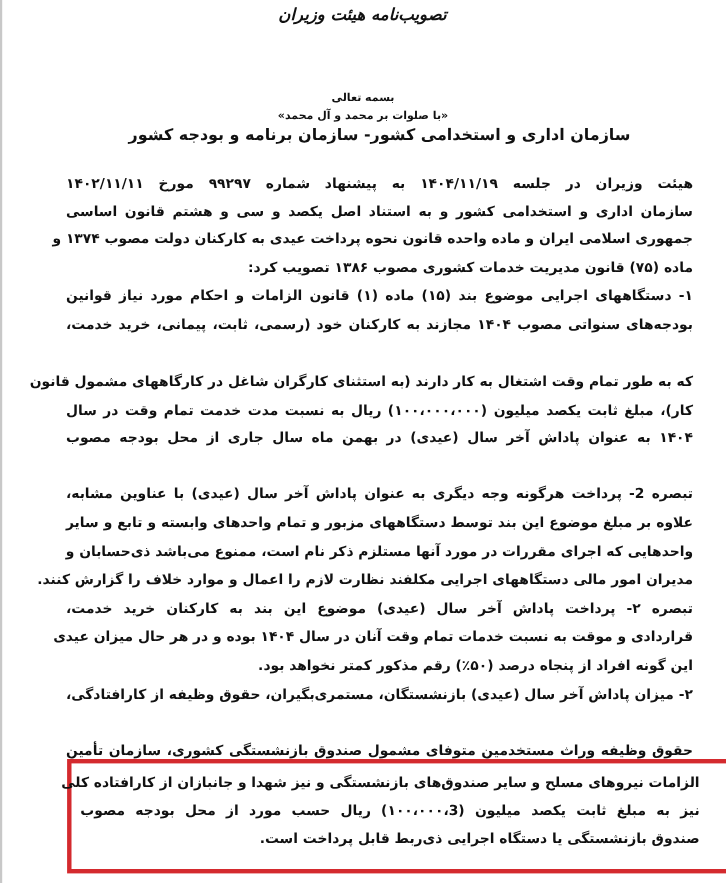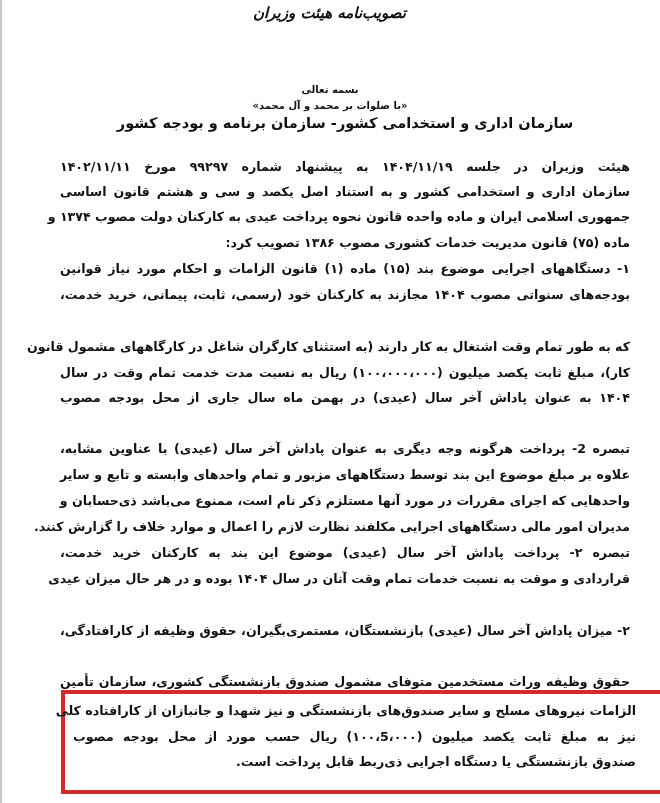--- a/index.html
+++ b/index.html
@@ -111,22 +111,23 @@
   <div class="line full" style="top:285px">بودجه‌های سنواتی مصوب ۱۴۰۴ مجازند به کارکنان خود (رسمی، ثابت، پیمانی، خرید خدمت،</div>
   <div class="line full" style="top:337px">که به طور تمام وقت اشتغال به کار دارند (به استثنای کارگران شاغل در کارگاههای مشمول قانون</div>
   <div class="line full" style="top:363px">کار)، مبلغ ثابت یکصد میلیون (۱۰۰،۰۰۰،۰۰۰) ریال به نسبت مدت خدمت تمام وقت در سال</div>
   <div class="line full" style="top:388px">۱۴۰۴ به عنوان پاداش آخر سال (عیدی) در بهمن ماه سال جاری از محل بودجه مصوب</div>
   <div class="line full" style="top:439px">تبصره 2- پرداخت هرگونه وجه دیگری به عنوان پاداش آخر سال (عیدی) با عناوین مشابه،</div>
   <div class="line full" style="top:465px">علاوه بر مبلغ موضوع این بند توسط دستگاههای مزبور و تمام واحدهای وابسته و تابع و سایر</div>
   <div class="line full" style="top:491px">واحدهایی که اجرای مقررات در مورد آنها مستلزم ذکر نام است، ممنوع می‌باشد ذی‌حسابان و</div>
   <div class="line short" style="top:517px">مدیران امور مالی دستگاههای اجرایی مکلفند نظارت لازم را اعمال و موارد خلاف را گزارش کنند.</div>
   <div class="line full" style="top:543px">تبصره ۲- پرداخت پاداش آخر سال (عیدی) موضوع این بند به کارکنان خرید خدمت،</div>
   <div class="line full" style="top:569px">قراردادی و موقت به نسبت خدمات تمام وقت آنان در سال ۱۴۰۴ بوده و در هر حال میزان عیدی</div>
+  <div class="line short" style="top:595px">این گونه افراد از پنجاه درصد (۵۰٪) رقم مذکور کمتر نخواهد بود.</div>
   <div class="line full" style="top:621px">۲- میزان پاداش آخر سال (عیدی) بازنشستگان، مستمری‌بگیران، حقوق وظیفه از کارافتادگی،</div>
   <div class="line full" style="top:672px">حقوق وظیفه وراث مستخدمین متوفای مشمول صندوق بازنشستگی کشوری، سازمان تأمین</div>
 
   <div class="highlight-box">
     <div class="line full" style="top:7px; left:8px; right:26px;">الزامات نیروهای مسلح و سایر صندوق‌های بازنشستگی و نیز شهدا و جانبازان از کارافتاده کلی</div>
-    <div class="line full" style="top:33px; left:8px; right:26px;">نیز به مبلغ ثابت یکصد میلیون (۱۰۰،5،۰۰۰) ریال حسب مورد از محل بودجه مصوب</div>
+    <div class="line full" style="top:33px; left:8px; right:26px;">نیز به مبلغ ثابت یکصد میلیون (۱۰۰،۰۰۰،3) ریال حسب مورد از محل بودجه مصوب</div>
     <div class="line short" style="top:58px; right:26px;">صندوق بازنشستگی یا دستگاه اجرایی ذی‌ربط قابل پرداخت است.</div>
   </div>
 
 </div>
 
 </body></html>

